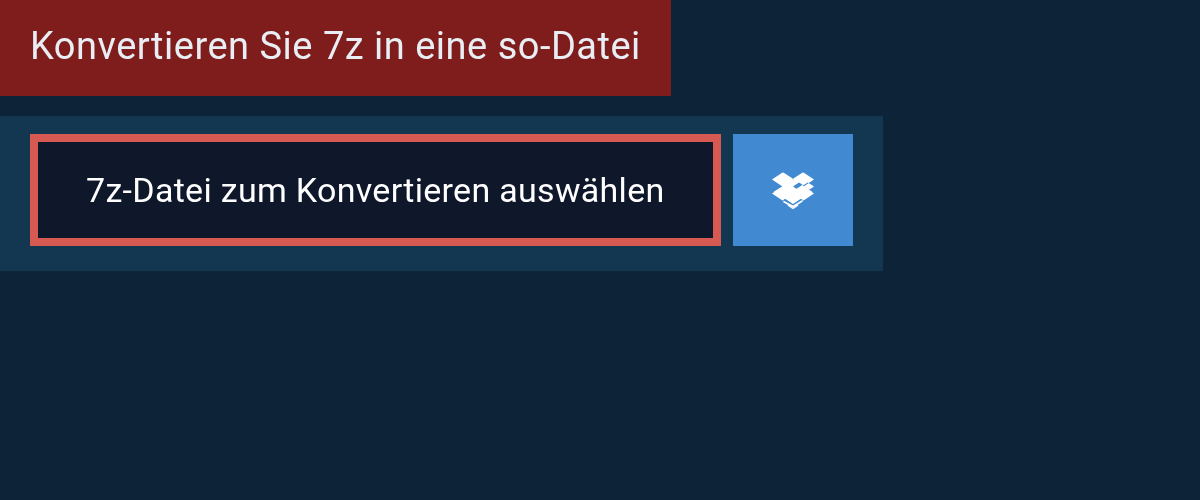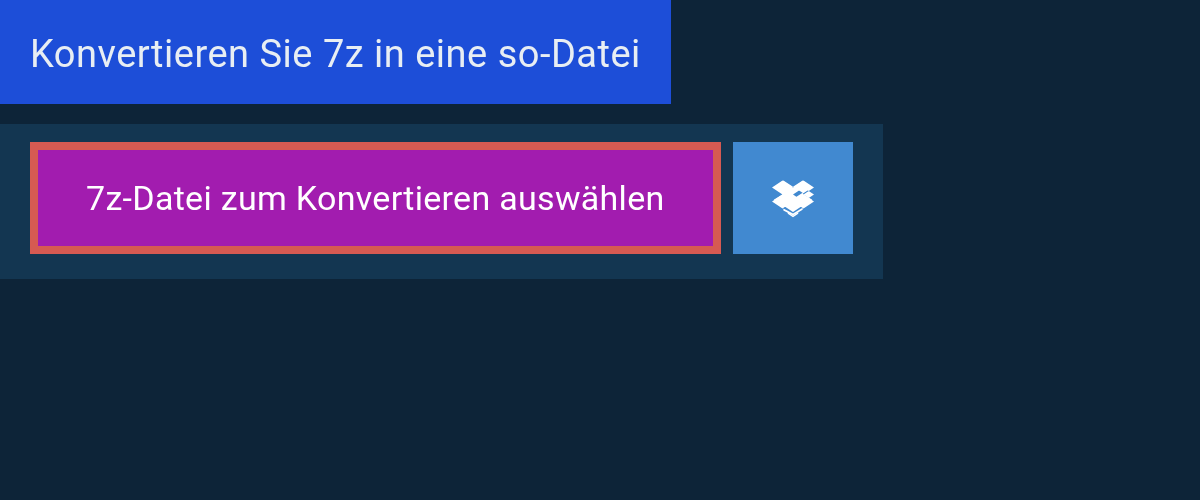--- a/index.html
+++ b/index.html
@@ -10,22 +10,22 @@
     
     body {
       width: 1200px;
       height: 500px;
       background-color: #0d2438;
       font-family: -apple-system, BlinkMacSystemFont, "Segoe UI", Roboto, Helvetica, Arial, sans-serif;
       overflow: hidden;
     }
     
     .header-section {
-      background-color: #1d4ed8;
-      padding: 32px 30px 28px 30px;
+      background-color: #7f1d1d;
+      padding: 24px 30px 28px 30px;
       display: inline-block;
       width: auto;
     }
     
     .page-title {
       color: #e8eef3;
       font-size: 38px;
       font-weight: 400;
       letter-spacing: 0.5px;
     }
@@ -33,21 +33,21 @@
     .button-section {
       background-color: #133651;
       padding: 18px 30px 25px 30px;
       margin-top: 20px;
       display: inline-flex;
       align-items: stretch;
       gap: 12px;
     }
     
     .select-file-button {
-      background-color: #a21caf;
+      background-color: #0f172a;
       border: 8px solid #d65a52;
       color: #ffffff;
       font-size: 34px;
       font-weight: 400;
       padding: 28px 48px;
       cursor: pointer;
       display: flex;
       align-items: center;
       justify-content: center;
       letter-spacing: 0.3px;

